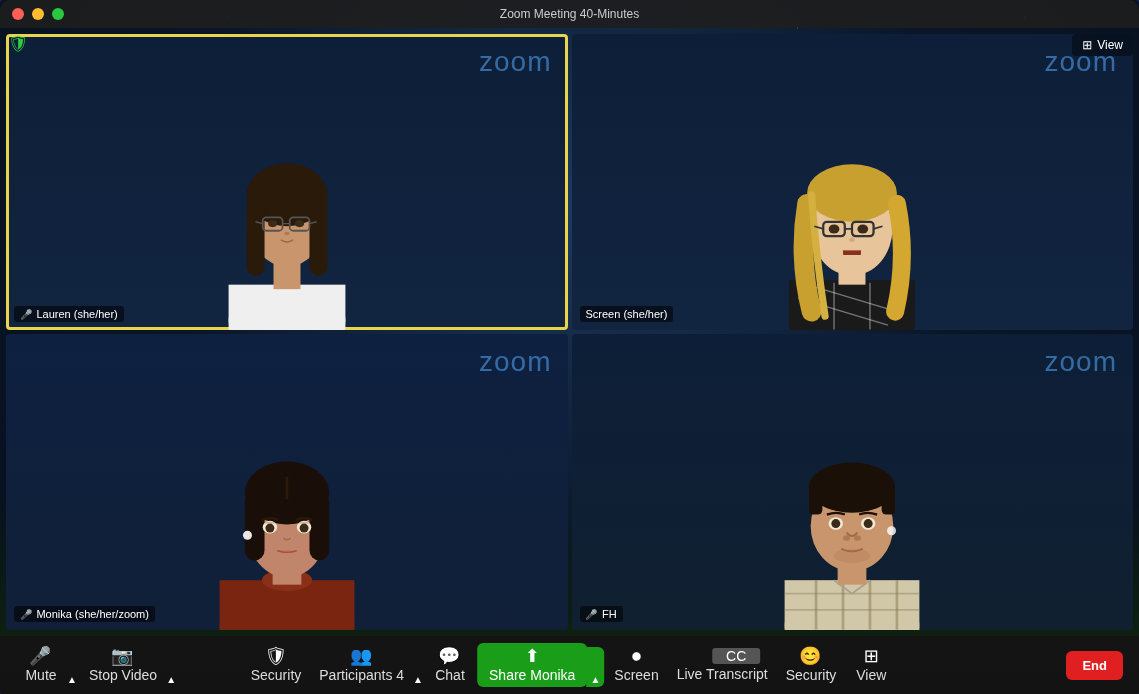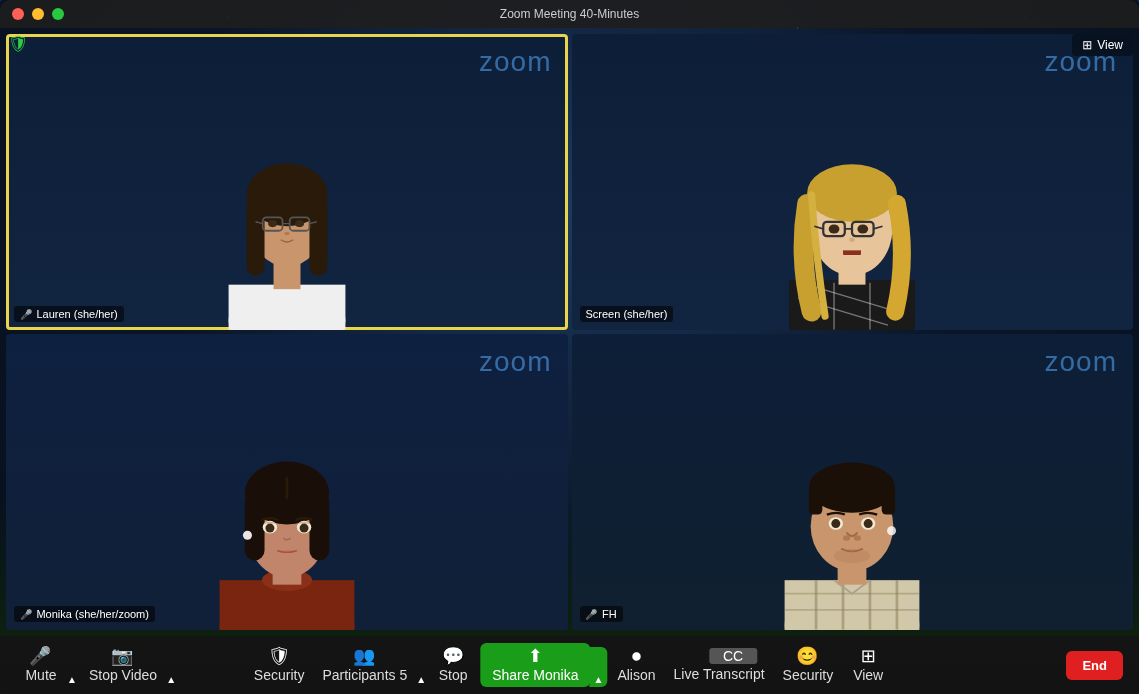--- a/index.html
+++ b/index.html
@@ -529,45 +529,45 @@
 
       <div class="toolbar-center">
         <button class="tool-btn">
           <span class="icon">🛡</span>
           <span class="label">Security</span>
         </button>
 
         <div class="tool-group">
           <button class="tool-btn">
             <span class="icon">👥</span>
-            <span class="label">Participants 5</span>
+            <span class="label">Participants 4</span>
           </button>
           <button class="caret-btn">
             <span>▲</span>
           </button>
         </div>
 
         <button class="tool-btn">
           <span class="icon">💬</span>
-          <span class="label">Stop</span>
+          <span class="label">Chat</span>
         </button>
 
         <div class="tool-group">
           <button class="tool-btn share-screen-btn">
             <span class="icon">⬆</span>
             <span class="label">Share Monika</span>
           </button>
           <button class="caret-btn" style="color:#1a9e1a; background:#1a9e1a; border-radius:0 6px 6px 0; padding: 2px 4px; height:40px; margin-left:-2px;">
             <span style="color:white;">▲</span>
           </button>
         </div>
 
         <button class="tool-btn">
           <span class="icon">⏺</span>
-          <span class="label">Alison</span>
+          <span class="label">Screen</span>
         </button>
 
         <button class="tool-btn">
           <span class="icon" style="font-size:14px; font-weight:normal; background:#555; border-radius:3px; padding:1px 14px;margin-left:28px;">CC</span>
           <span class="label">Live Transcript</span>
         </button>
 
         <button class="tool-btn">
           <span class="icon">😊</span>
           <span class="label">Security</span>

